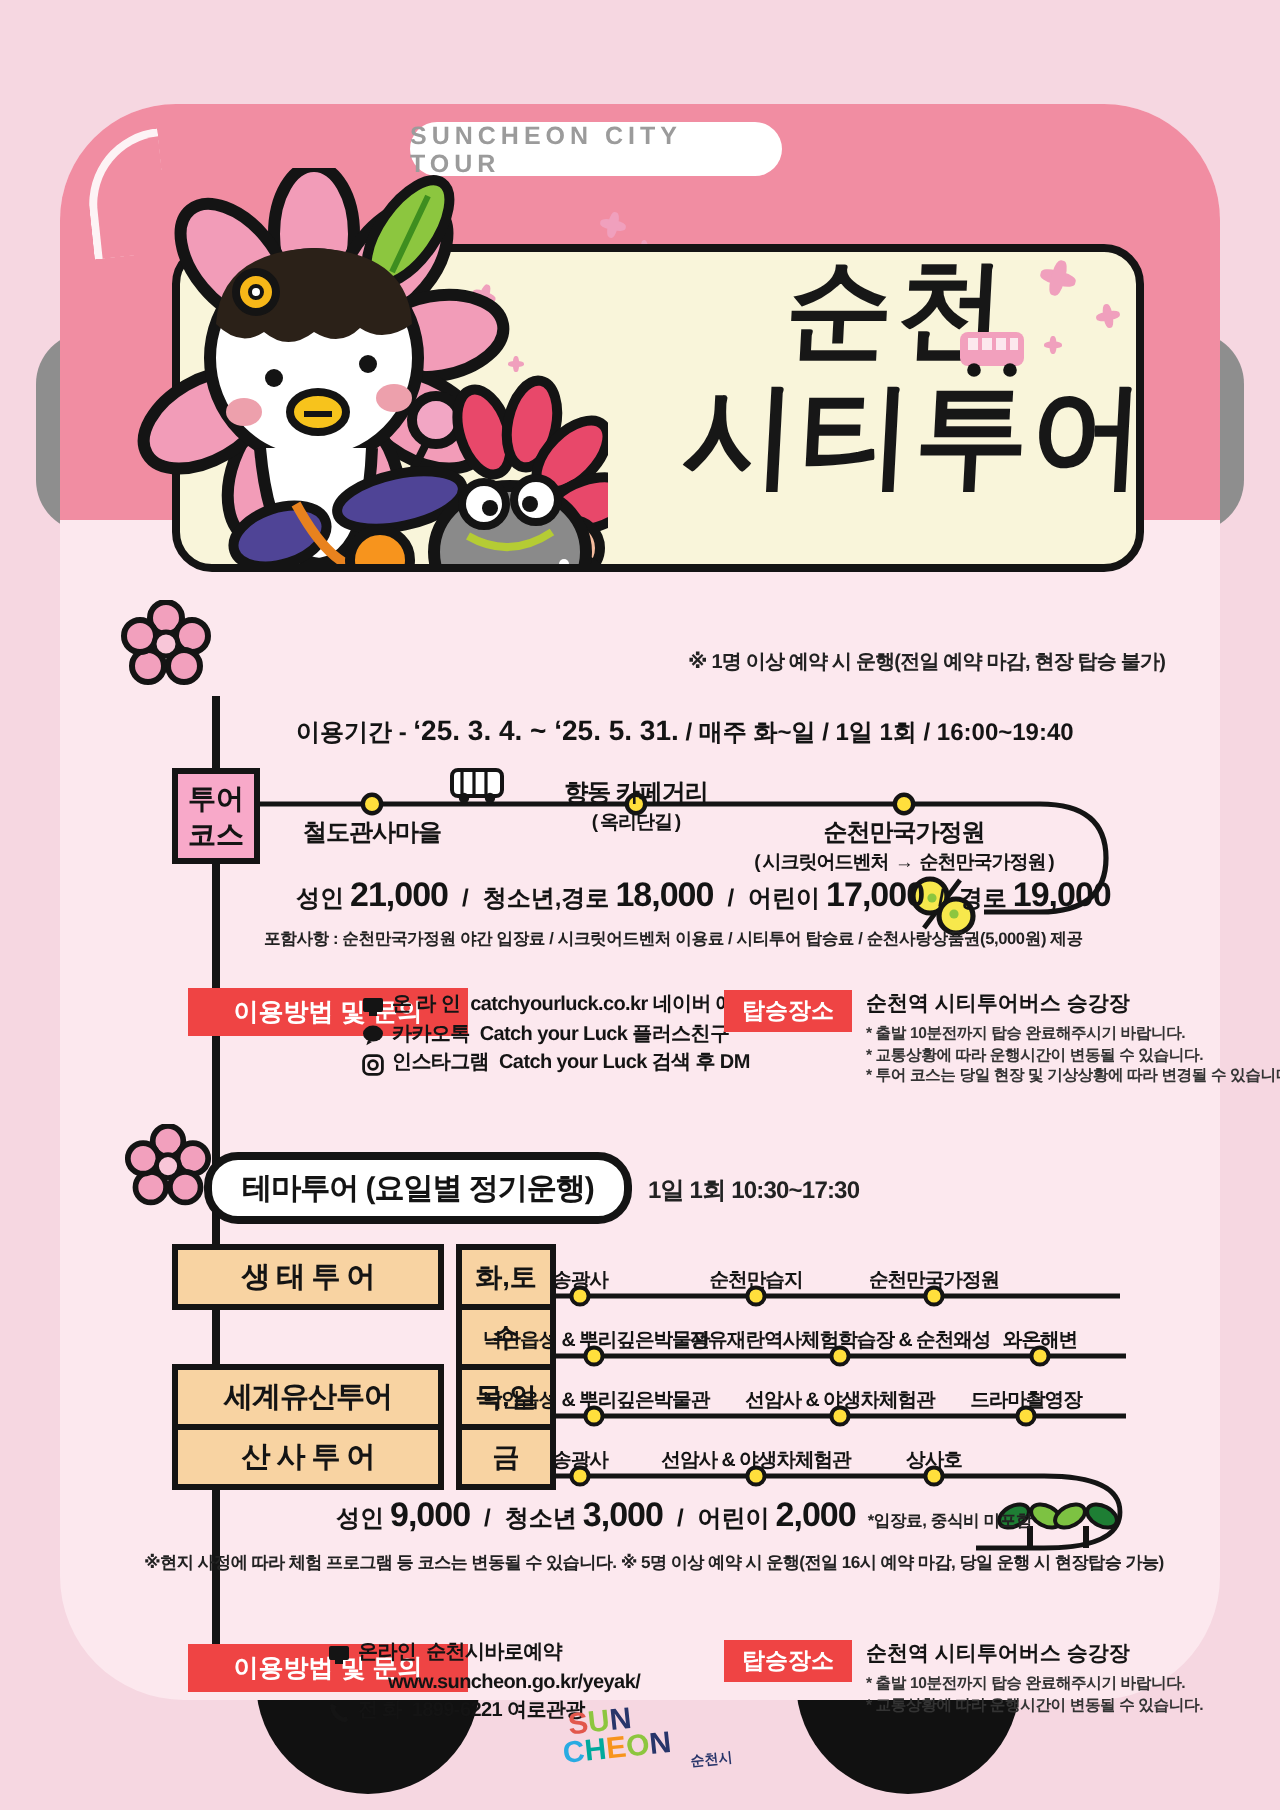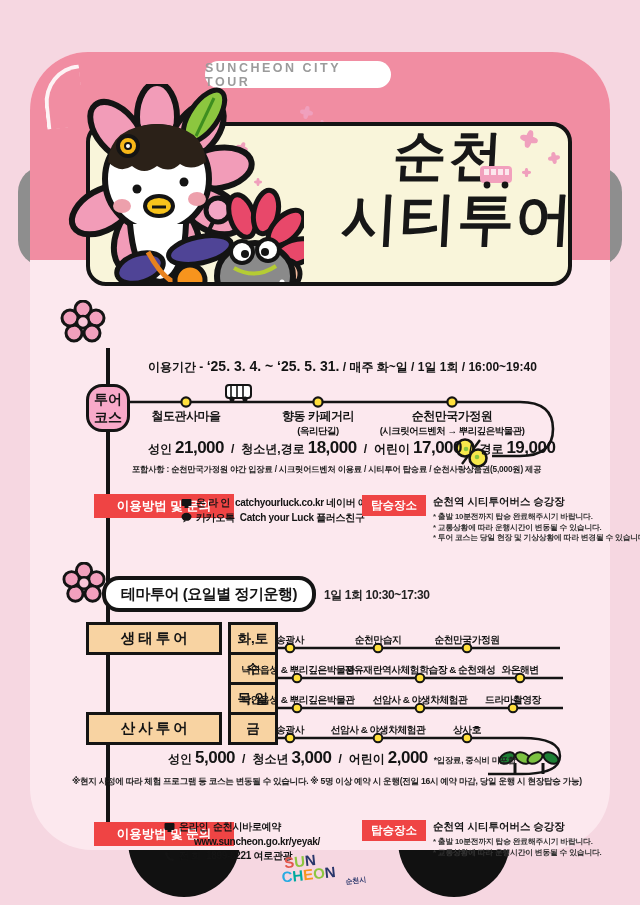--- a/index.html
+++ b/index.html
@@ -25,25 +25,25 @@
   .sparkle::before,.sparkle::after{content:"";position:absolute;left:0;top:0;width:100%;height:100%;background:#f0a0bd;border-radius:40%;}
   .sparkle::before{transform:scaleY(.38);}
   .sparkle::after{transform:scaleX(.38);}
   .mascot-wrap{position:absolute;left:52px;top:84px;width:252px;height:198px;overflow:hidden;}
   
   .vline{position:absolute;left:106px;top:348px;width:3.5px;height:487px;background:#141414;}
   .sec-head-box{position:absolute;background:#fff;border:4px solid #141414;border-radius:17px;box-sizing:border-box;display:flex;align-items:center;justify-content:center;}
   .sec-head-box span{font-size:15px;font-weight:800;color:#141414;letter-spacing:-.5px;white-space:nowrap;}
   .small-note{position:absolute;font-size:10px;font-weight:700;color:#222;white-space:nowrap;letter-spacing:-.4px;}
   .black-label{position:absolute;background:#ef4444;color:#fff;font-weight:800;display:flex;align-items:center;justify-content:center;}
-  .course-box{position:absolute;left:86px;top:384px;width:44px;height:48px;background:#f8a9c9;border:3.5px solid #141414;border-radius:16px;box-sizing:border-box;display:flex;flex-direction:column;align-items:center;justify-content:center;}
+  .course-box{position:absolute;left:86px;top:384px;width:44px;height:48px;background:#f8a9c9;border:3.5px solid #141414;border-radius:0;box-sizing:border-box;display:flex;flex-direction:column;align-items:center;justify-content:center;}
   .course-box div{font-size:14px;font-weight:800;line-height:18px;color:#141414;}
   .stop-label{position:absolute;transform:translateX(-50%);text-align:center;white-space:nowrap;color:#141414;}
   .stop-main{font-size:12px;font-weight:800;letter-spacing:-.5px;}
-  .stop-sub{font-size:9.5px;font-weight:700;letter-spacing:-.5px;}
+  .stop-sub{font-size:9.5px;font-weight:700;letter-spacing:-.5px;font-family:Liberation Mono, monospace;}
   .price-row{position:absolute;display:flex;align-items:baseline;white-space:nowrap;color:#141414;}
   .price-label{font-size:12px;font-weight:700;margin-right:3px;}
   .price-num{font-size:17px;font-weight:800;letter-spacing:-.5px;}
   .price-sep{font-size:12px;font-weight:700;margin:0 7px;}
   .tiny-note{font-size:8.3px;font-weight:700;color:#222;white-space:nowrap;letter-spacing:-.2px;}
   .contact-lines{position:absolute;color:#141414;}
   .contact-line{display:flex;align-items:center;font-size:10px;font-weight:700;line-height:14.5px;white-space:nowrap;letter-spacing:-.3px;}
   .contact-line .ch{margin-right:5px;}
   .cicon{display:inline-flex;width:11px;height:11px;margin-right:4px;align-items:center;justify-content:center;}
   .board-place{font-size:10.5px;font-weight:800;color:#141414;white-space:nowrap;}
@@ -166,20 +166,21 @@
     <g fill="#f2a0bd" stroke="#141414" stroke-width="3">
       <circle cx="23" cy="9" r="8"></circle>
         <circle cx="36" cy="18" r="8"></circle>
         <circle cx="32" cy="33" r="8"></circle>
       <circle cx="14" cy="33" r="8"></circle>
         <circle cx="10" cy="18" r="8"></circle>
     </g>
     <circle cx="23" cy="22" r="6" fill="#f8c6d8" stroke="#141414" stroke-width="2.5"></circle>
   </svg>
 
+  <div class="small-note" style="left:344px;top:324px;">※ 1명 이상 예약 시 운행(전일 예약 마감, 현장 탑승 불가)</div>
 
   <div class="abs" style="left:148px;top:357px;white-space:nowrap;color:#141414;">
     <span style="font-size:12px;font-weight:700;text-align:center;">이용기간 - </span><span style="font-size:14px;font-weight:800;">‘25. 3. 4. ~ ‘25. 5. 31.</span><span style="font-size:12px;font-weight:700;">  /  매주 화~일  /  1일 1회  /  16:00~19:40</span>
   </div>
 
   <svg class="abs" style="left:120px;top:380px;" width="480" height="92" viewBox="0 0 480 92">
     <path d="M10 22 H400 Q433 22 433 49 Q433 76 400 76 H372" fill="none" stroke="#141414" stroke-width="2.6"></path>
     <g fill="#ffdf3c" stroke="#141414" stroke-width="2.2">
       <circle cx="66" cy="22" r="4.6"></circle>
         <circle cx="198" cy="22" r="4.6"></circle>
@@ -201,27 +202,27 @@
   </svg>
 
   <div class="course-box">
     <div>투어</div>
     <div>코스</div>
   </div>
 
   <div class="stop-label" style="left:186px;top:408px;">
     <div class="stop-main">철도관사마을</div>
   </div>
-  <div class="stop-label" style="left:318px;top:408px;">
+  <div class="stop-label" style="left:318px;top:388px;">
     <div class="stop-main">향동 카페거리</div>
     <div class="stop-sub">(옥리단길)</div>
   </div>
   <div class="stop-label" style="left:452px;top:408px;">
     <div class="stop-main">순천만국가정원</div>
-    <div class="stop-sub">(시크릿어드벤처 → 뿌리깊은박물관)</div>
+    <div class="stop-sub">(시크릿어드벤처 → 순천만국가정원)</div>
   </div>
 
   <div class="price-row" style="left:148px;top:438px;">
     <span class="price-label">성인</span>
       <span class="price-num">21,000</span>
     <span class="price-sep">/</span>
     <span class="price-label">청소년,경로</span>
       <span class="price-num">18,000</span>
     <span class="price-sep">/</span>
     <span class="price-label">어린이</span>
@@ -247,20 +248,30 @@
     <div class="contact-line">
       <span class="cicon">
           <svg width="11" height="11" viewBox="0 0 11 11">
             <ellipse cx="5.5" cy="4.8" rx="5" ry="4" fill="#141414"></ellipse>
             <path d="M3 8 L2.2 10.6 L5 9" fill="#141414"></path>
           </svg>
         </span>
       <span class="ch">카카오톡</span>
       <span>Catch your Luck 플러스친구</span>
     </div>
+    <div class="contact-line">
+      <span class="cicon">
+          <svg width="11" height="11" viewBox="0 0 11 11">
+            <rect x="0.8" y="0.8" width="9.4" height="9.4" rx="2.6" fill="none" stroke="#141414" stroke-width="1.4"></rect>
+            <circle cx="5.5" cy="5.5" r="2.2" fill="none" stroke="#141414" stroke-width="1.4"></circle>
+          </svg>
+        </span>
+      <span class="ch">인스타그램</span>
+      <span>Catch your Luck 검색 후 DM</span>
+    </div>
   </div>
   <div class="black-label" style="left:362px;top:495px;width:64px;height:21px;font-size:11.5px;">탑승장소</div>
   <div class="abs" style="left:433px;top:495px;">
     <div class="board-place">순천역 시티투어버스 승강장</div>
     <div class="board-note" style="margin-top:3px;">* 출발 10분전까지 탑승 완료해주시기 바랍니다.</div>
     <div class="board-note">* 교통상황에 따라 운행시간이 변동될 수 있습니다.</div>
     <div class="board-note">* 투어 코스는 당일 현장 및 기상상황에 따라 변경될 수 있습니다.</div>
   </div>
 
   <svg class="abs" style="left:62px;top:562px;" width="44" height="44" viewBox="0 0 46 46">
@@ -272,20 +283,21 @@
         <circle cx="10" cy="18" r="8"></circle>
     </g>
     <circle cx="23" cy="22" r="6" fill="#f8c6d8" stroke="#141414" stroke-width="2.5"></circle>
   </svg>
   <div class="sec-head-box" style="left:102px;top:576px;width:214px;height:36px;">
     <span>테마투어 (요일별 정기운행)</span>
   </div>
   <div class="small-note" style="left:324px;top:587px;font-size:12px;">1일 1회 10:30~17:30</div>
 
   <div class="trow-label" style="top:622px;">생 태 투 어</div>
+  <div class="trow-label" style="top:682px;">세계유산투어</div>
   <div class="trow-label" style="top:712px;">산 사 투 어</div>
   <div class="trow-day" style="top:622px;">화,토</div>
   <div class="trow-day" style="top:652px;">수</div>
   <div class="trow-day" style="top:682px;">목.일</div>
   <div class="trow-day" style="top:712px;">금</div>
 
   <svg class="abs" style="left:230px;top:616px;" width="380" height="175" viewBox="0 0 380 175">
     <g fill="none" stroke="#141414" stroke-width="2.4">
       <path d="M48 32 H330"></path>
       <path d="M48 62 H333"></path>
@@ -323,21 +335,21 @@
   <div class="theme-stop" style="left:520px;top:664px;">와온해변</div>
   <div class="theme-stop" style="left:298px;top:694px;">낙안읍성 &amp; 뿌리깊은박물관</div>
   <div class="theme-stop" style="left:420px;top:694px;">선암사 &amp; 야생차체험관</div>
   <div class="theme-stop" style="left:513px;top:694px;">드라마촬영장</div>
   <div class="theme-stop" style="left:290px;top:724px;">송광사</div>
   <div class="theme-stop" style="left:378px;top:724px;">선암사 &amp; 야생차체험관</div>
   <div class="theme-stop" style="left:467px;top:724px;">상사호</div>
 
   <div class="price-row" style="left:168px;top:748px;">
     <span class="price-label">성인</span>
-      <span class="price-num">5,000</span>
+      <span class="price-num">9,000</span>
     <span class="price-sep">/</span>
     <span class="price-label">청소년</span>
       <span class="price-num">3,000</span>
     <span class="price-sep">/</span>
     <span class="price-label">어린이</span>
       <span class="price-num">2,000</span>
     <span class="tiny-note" style="margin-left:6px;">*입장료, 중식비 미포함</span>
   </div>
   <div class="notes2">※현지 사정에 따라 체험 프로그램 등 코스는 변동될 수 있습니다.   ※ 5명 이상 예약 시 운행(전일 16시 예약 마감, 당일 운행 시 현장탑승 가능)</div>
 

